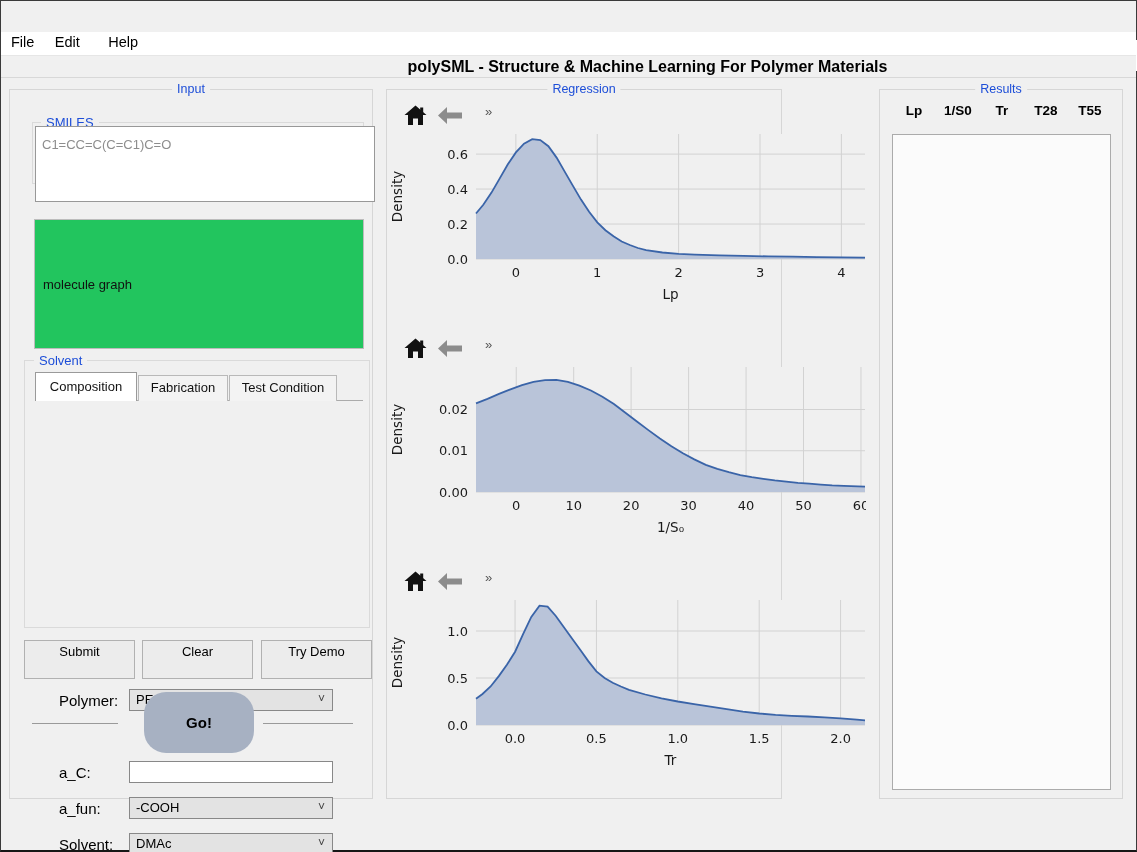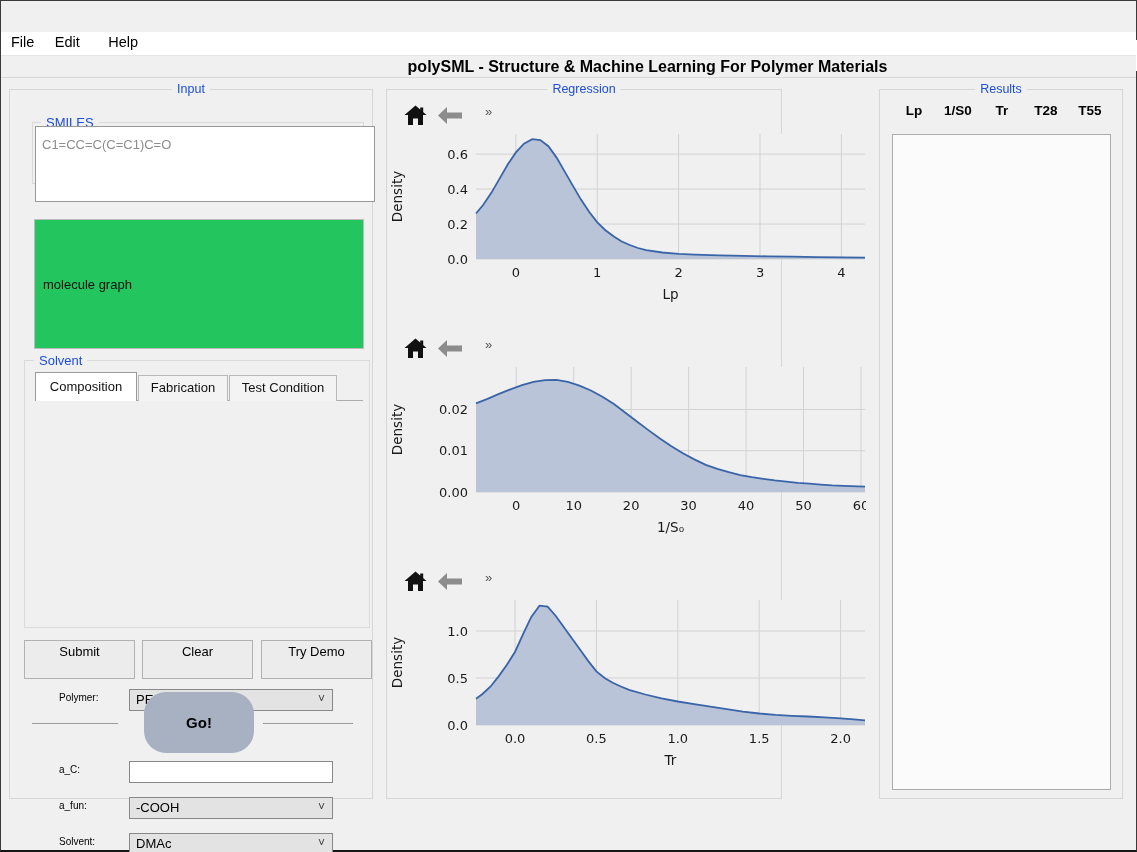--- a/index.html
+++ b/index.html
@@ -47,21 +47,21 @@
   #tabbar{position:absolute;left:10px;top:11px;width:328px;height:29px;
           border-bottom:1px solid #ababab;box-sizing:border-box;}
   .tab{position:absolute;box-sizing:border-box;text-align:center;font-size:13px;color:#111;}
   .tab.active{left:0;top:0;width:102px;height:29px;background:#ffffff;
               border:1px solid #9a9a9a;border-bottom:none;line-height:27px;z-index:2;}
   .tab.inactive{top:3px;height:26px;background:#f3f3f3;border:1px solid #b9b9b9;
                 border-bottom:none;line-height:24px;}
   #tab-fabrication{left:103px;width:90px;}
   #tab-testcondition{left:194px;width:108px;}
   .form-row{position:absolute;left:0;width:100%;height:22px;}
-  .form-row .rlabel{position:absolute;left:34px;top:3px;font-size:10px;color:#000;}
+  .form-row .rlabel{position:absolute;left:34px;top:3px;font-size:15px;color:#000;}
   .combo{position:absolute;left:104px;top:0;width:204px;height:22px;background:#e3e3e3;
          border:1px solid #888;box-sizing:border-box;}
   .combo .cval{position:absolute;left:6px;top:2px;font-size:13px;color:#000;}
   .combo .chev{position:absolute;right:7px;top:2px;font-size:12px;color:#444;}
   .entry{position:absolute;left:104px;top:0;width:204px;height:22px;background:#ffffff;
          border:1px solid #888;box-sizing:border-box;font-family:"Liberation Sans",sans-serif;
          font-size:13px;padding:0 5px;outline:none;}
   #row-polymer{top:328px;} #row-pc{top:364px;} #row-ac{top:400px;}
   #row-afun{top:436px;} #row-solvent{top:472px;}
   .btn{position:absolute;top:550px;width:111px;height:39px;background:#ececec;

